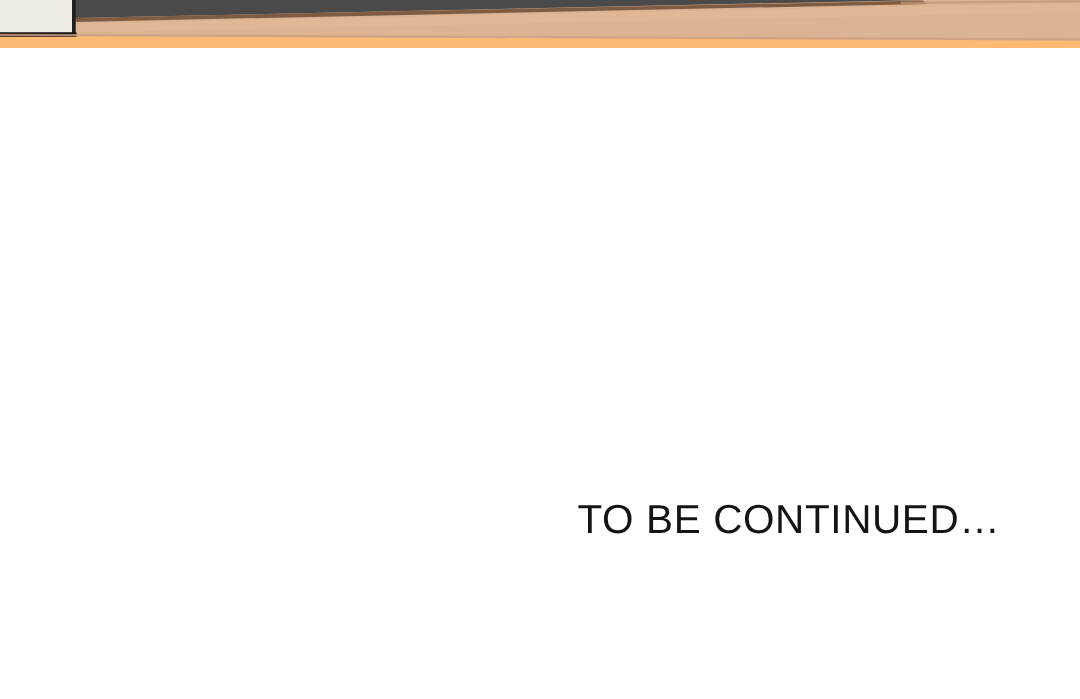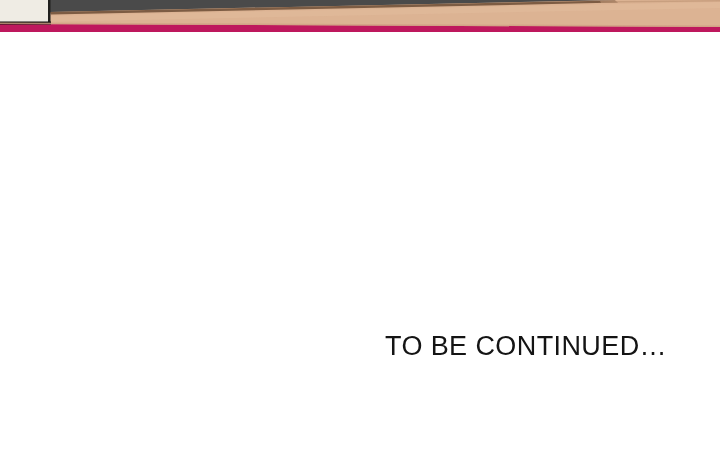--- a/index.html
+++ b/index.html
@@ -12,21 +12,21 @@
     height: 466px;
     background: #ffffff;
     font-family: "Liberation Sans", "DejaVu Sans", sans-serif;
     overflow: hidden;
   }
 
   #comic-page {
     position: relative;
     width: 720px;
     height: 466px;
-    background: #be185d;
+    background: #fdba74;
     overflow: hidden;
   }
 
   
   #panel-strip {
     position: absolute;
     left: 0;
     top: 0;
     width: 720px;
     height: 32px;

